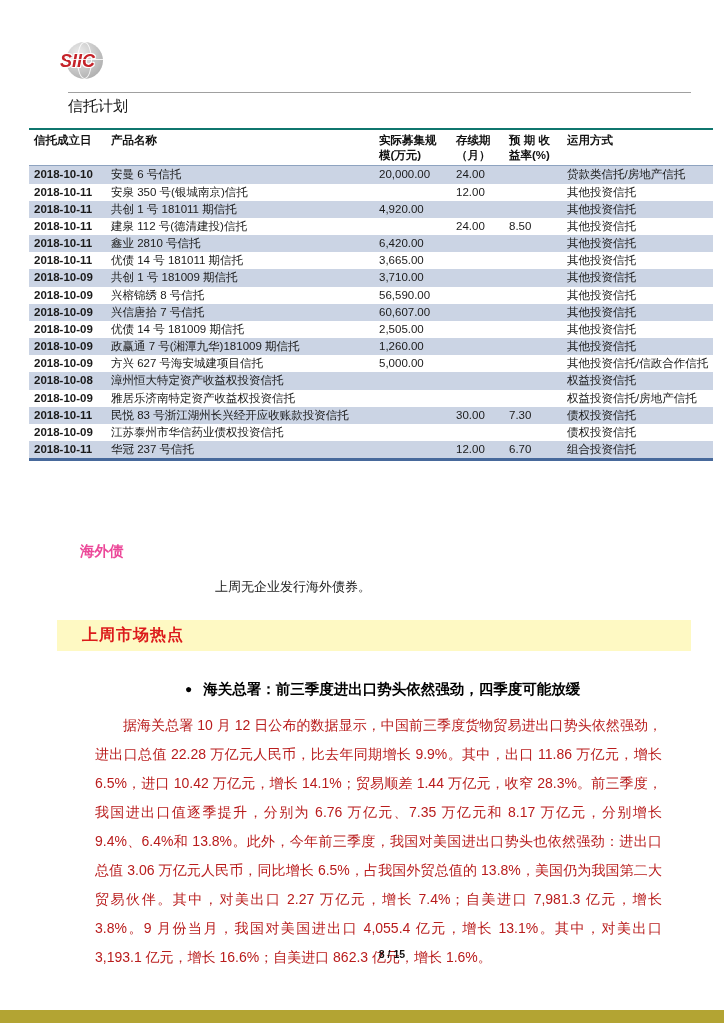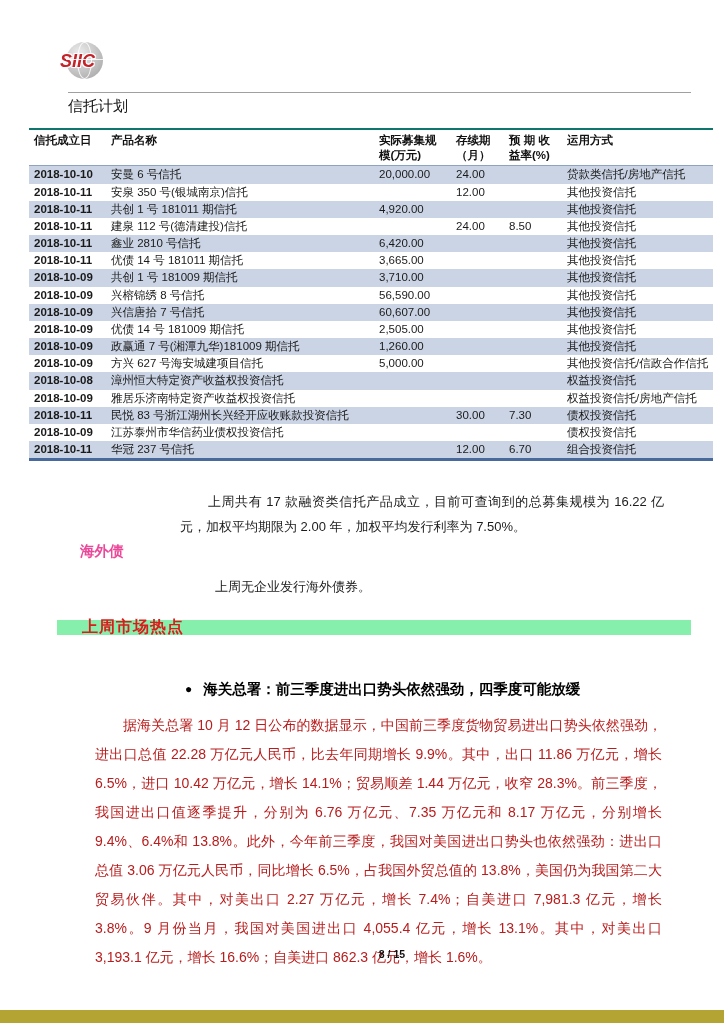--- a/index.html
+++ b/index.html
@@ -36,21 +36,21 @@
   .trust-table tbody tr:nth-child(odd){background:#cbd4e4;}
   .trust-table td:first-child{font-weight:700;}
 
   .summary{position:absolute;left:180px;top:489px;width:484px;font-size:13px;line-height:25px;
         text-align:justify;text-indent:28px;color:#1c1c1c;}
 
   .sec-title2{position:absolute;left:68px;top:542px;font-size:14.5px;font-weight:600;color:#ec4899;margin-left:12px;}
   .sec2-text{position:absolute;left:215px;top:578px;font-size:13px;color:#1c1c1c;}
 
   
-  .banner{position:absolute;left:57px;top:620px;width:634px;height:15px;background:#86efac;
+  .banner{position:absolute;left:57px;top:620px;width:634px;height:31px;background:#fef9c3;
         display:flex;align-items:center;padding-left:25px;box-sizing:border-box;}
   .banner-text{color:#dc1b1b;font-size:16px;font-weight:700;letter-spacing:1px;}
 
   
   .headline{position:absolute;left:185px;top:680px;width:500px;font-size:14.5px;font-weight:700;color:#000;}
   .headline .bullet{font-size:12px;margin-right:11px;vertical-align:1px;}
   .main-para{position:absolute;left:95px;top:711px;width:567px;font-size:14px;line-height:29px;
         text-align:justify;text-indent:28px;color:#b91c1c;}
 
   .page-num{position:absolute;left:0;top:948px;width:724px;text-align:center;
@@ -228,21 +228,20 @@
           <td>2018-10-11</td>
           <td>华冠 237 号信托</td>
           <td></td>
           <td>12.00</td>
           <td>6.70</td>
           <td>组合投资信托</td>
         </tr>
       </tbody>
   </table>
 
-  <div class="summary">上周共有 17 款融资类信托产品成立，目前可查询到的总募集规模为 16.22 亿元，加权平均期限为 2.00 年，加权平均发行利率为 7.50%。</div>
 
   <div class="sec-title2">海外债</div>
   <div class="sec2-text">上周无企业发行海外债券。</div>
 
   <div class="banner">
     <span class="banner-text">上周市场热点</span>
   </div>
 
   <div class="headline">
     <span class="bullet">●</span><span>海关总署：前三季度进出口势头依然强劲，四季度可能放缓</span>

